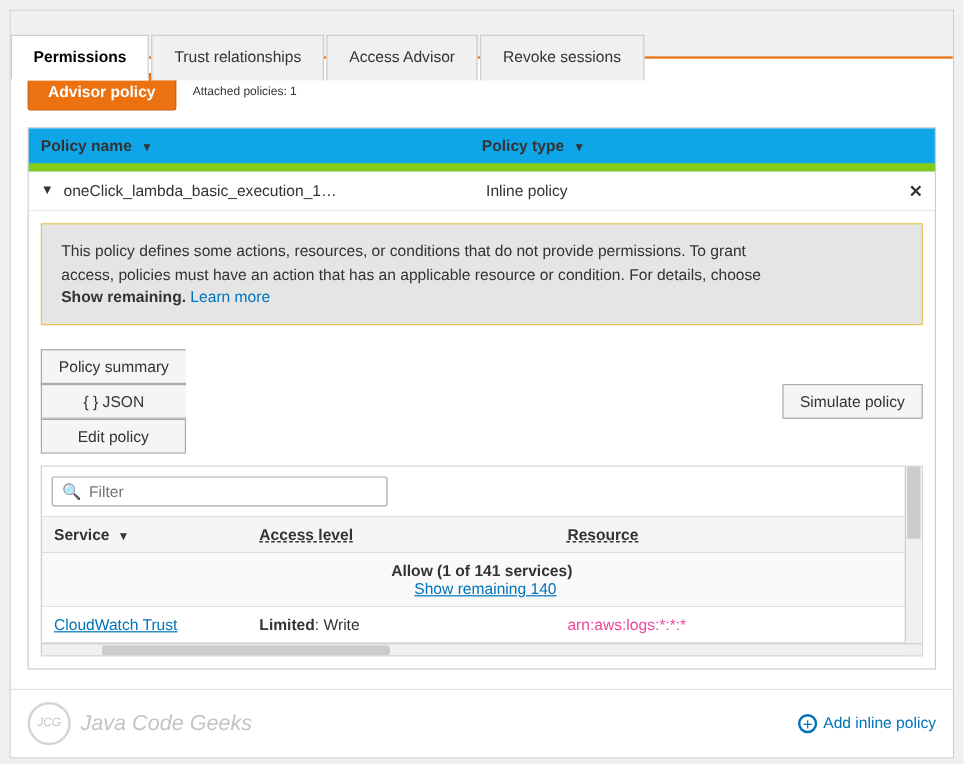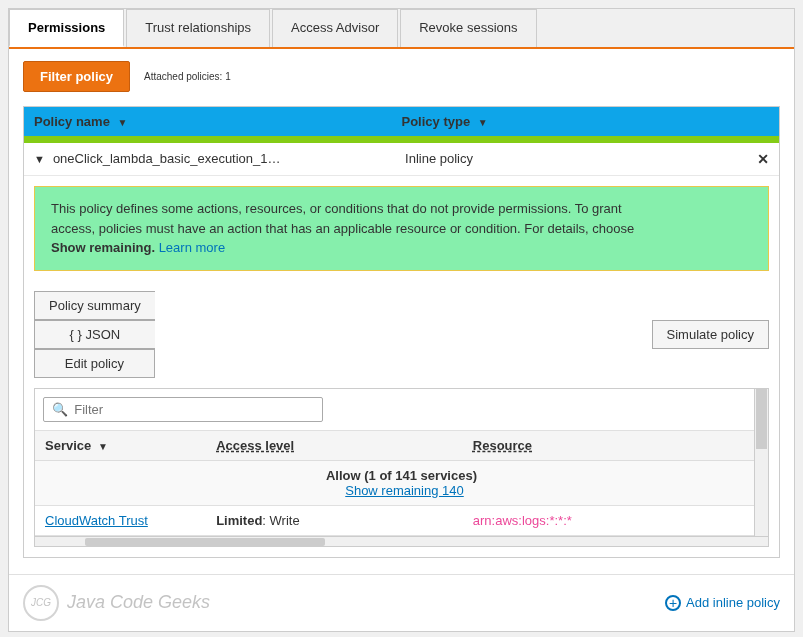--- a/index.html
+++ b/index.html
@@ -27,21 +27,21 @@
     .tab {
       padding: 10px 18px;
       border: 1px solid #ccc;
       border-bottom: none;
       cursor: pointer;
       background: #f0f0f0;
       color: #333;
       font-size: 13px;
       margin-right: 2px;
       position: relative;
-      top: 0;
+      top: 20px;
     }
     .tab.active {
       background: #fff;
       border-bottom: 2px solid #fff;
       font-weight: bold;
       color: #000;
     }
 
     
     .content {
@@ -126,21 +126,21 @@
     }
     .policy-row .col-delete {
       color: #333;
       cursor: pointer;
       font-size: 14px;
       font-weight: bold;
     }
 
     
     .warning-box {
-      background: #86efac;
+      background: #e5e5e5;
       border: 1px solid #e8c74a;
       padding: 12px 16px;
       margin: 10px 10px 10px 10px;
       color: #333;
       font-size: 13px;
       line-height: 1.5;
     }
     .warning-box a {
       color: #0073bb;
       text-decoration: none;
@@ -398,21 +398,21 @@
       <span>Access Advisor</span>
     </div>
     <div class="tab">
       <span>Revoke sessions</span>
     </div>
   </div>
 
   <div class="content">
 
     <div class="attach-row">
-      <button class="attach-btn">Filter policy</button>
+      <button class="attach-btn">Advisor policy</button>
       <span class="attached-count">Attached policies: 1</span>
     </div>
 
     <div class="policy-table-wrapper">
       <div class="policy-table-header">
         <div class="col-name">
           <span>Policy name</span>
           <span class="col-arrow">▼</span>
         </div>
         <div class="col-type">

